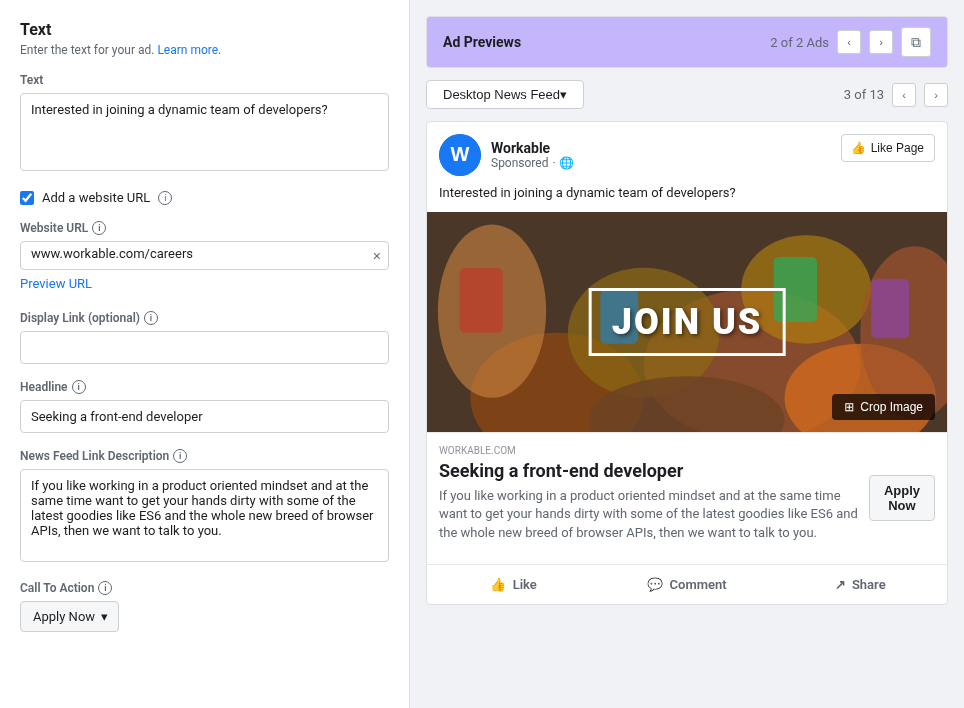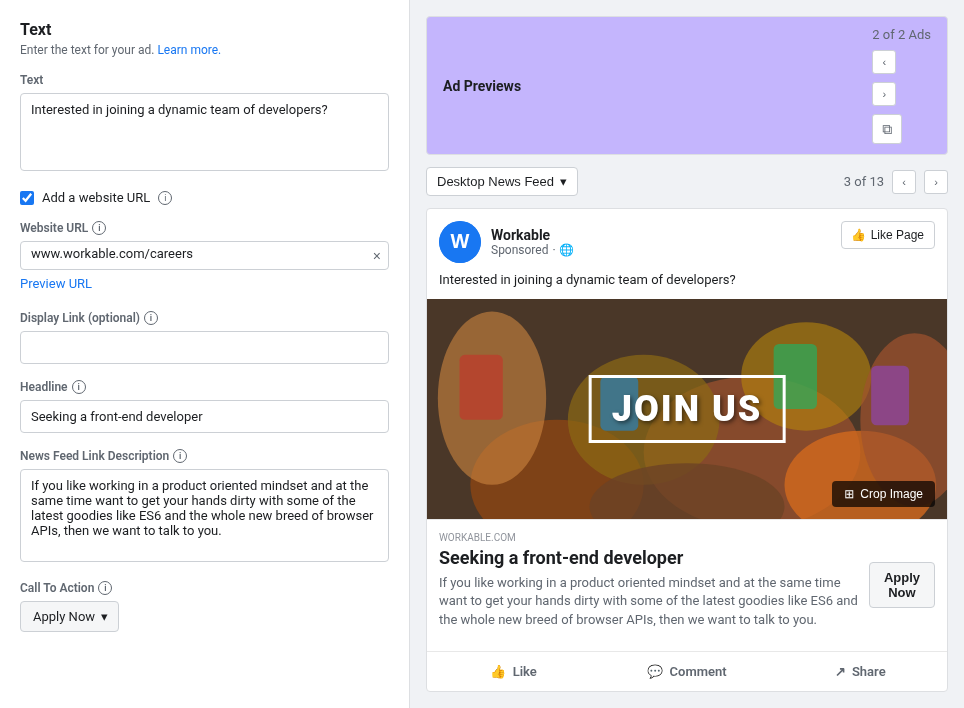--- a/index.html
+++ b/index.html
@@ -20,26 +20,26 @@
     .url-clear { position: absolute; right: 8px; top: 50%; transform: translateY(-50%); cursor: pointer; color: #606770; font-size: 14px; background: none; border: none; }
     .preview-url-link { color: #1877f2; font-size: 13px; cursor: pointer; text-decoration: none; display: inline-block; margin-top: 6px; margin-bottom: 4px; }
     .info-icon { display: inline-flex; align-items: center; justify-content: center; width: 14px; height: 14px; border-radius: 50%; border: 1px solid #606770; color: #606770; font-size: 9px; cursor: help; flex-shrink: 0; }
     .text-input { width: 100%; border: 1px solid #ccd0d5; border-radius: 4px; padding: 8px 10px; font-size: 13px; outline: none; color: #1c1e21; font-family: inherit; }
     .cta-btn { border: 1px solid #ccd0d5; background: #f5f6f7; border-radius: 4px; padding: 7px 10px 7px 12px; font-size: 13px; cursor: pointer; display: flex; align-items: center; gap: 6px; color: #1c1e21; font-family: inherit; }
 
     
     .right-panel { flex: 1; background: #f0f2f5; overflow-y: auto; padding: 16px; }
     .ad-previews-header { display: flex; align-items: center; justify-content: space-between; margin-bottom: 12px; background: #c4b5fd; padding: 10px 16px; border-radius: 4px; border: 1px solid #dddfe2; }
     .ad-previews-title { font-size: 14px; font-weight: 700; color: #1c1e21; }
-    .ad-count { font-size: 13px; color: #606770; display: flex; align-items: flex-start; gap: 8px; flex-direction: column; }
+    .ad-count { font-size: 13px; color: #606770; display: flex; align-items: center; gap: 8px; }
     .nav-btn { border: 1px solid #ccd0d5; background: #fff; border-radius: 3px; width: 24px; height: 24px; cursor: pointer; display: flex; align-items: center; justify-content: center; color: #606770; font-size: 11px; }
     .external-btn { border: 1px solid #ccd0d5; background: #fff; border-radius: 3px; width: 30px; height: 30px; cursor: pointer; display: flex; align-items: center; justify-content: center; color: #606770; font-size: 14px; }
 
     .preview-toolbar { display: flex; align-items: center; justify-content: space-between; margin-bottom: 12px; }
-    .placement-select { display: flex; align-items: center; gap: 6px; border: 1px solid #ccd0d5; background: #fff; border-radius: 4px; padding: 6px 10px; font-size: 13px; cursor: pointer; color: #1c1e21; }
+    .placement-select { display: flex; align-items: center; border: 1px solid #ccd0d5; background: #fff; border-radius: 4px; padding: 6px 16px; font-size: 13px; cursor: pointer; color: #1c1e21; }
     .page-nav { display: flex; align-items: center; gap: 8px; font-size: 13px; color: #606770; }
 
     
     .ad-card { background: #fff; border: 1px solid #dddfe2; border-radius: 4px; overflow: hidden; }
     .ad-card-header { display: flex; align-items: flex-start; justify-content: space-between; padding: 12px 12px 8px; }
     .ad-page-info { display: flex; align-items: center; gap: 10px; }
     .page-avatar { width: 42px; height: 42px; border-radius: 50%; background: #1877f2; display: flex; align-items: center; justify-content: center; color: white; font-size: 22px; font-weight: 700; flex-shrink: 0; overflow: hidden; }
     .page-name { font-size: 14px; font-weight: 700; color: #1c1e21; }
     .page-meta { font-size: 12px; color: #606770; display: flex; align-items: center; gap: 4px; }
     .like-page-btn { border: 1px solid #ccd0d5; background: #fff; border-radius: 4px; padding: 6px 10px; font-size: 12px; cursor: pointer; color: #1c1e21; display: flex; align-items: center; gap: 4px; white-space: nowrap; }

